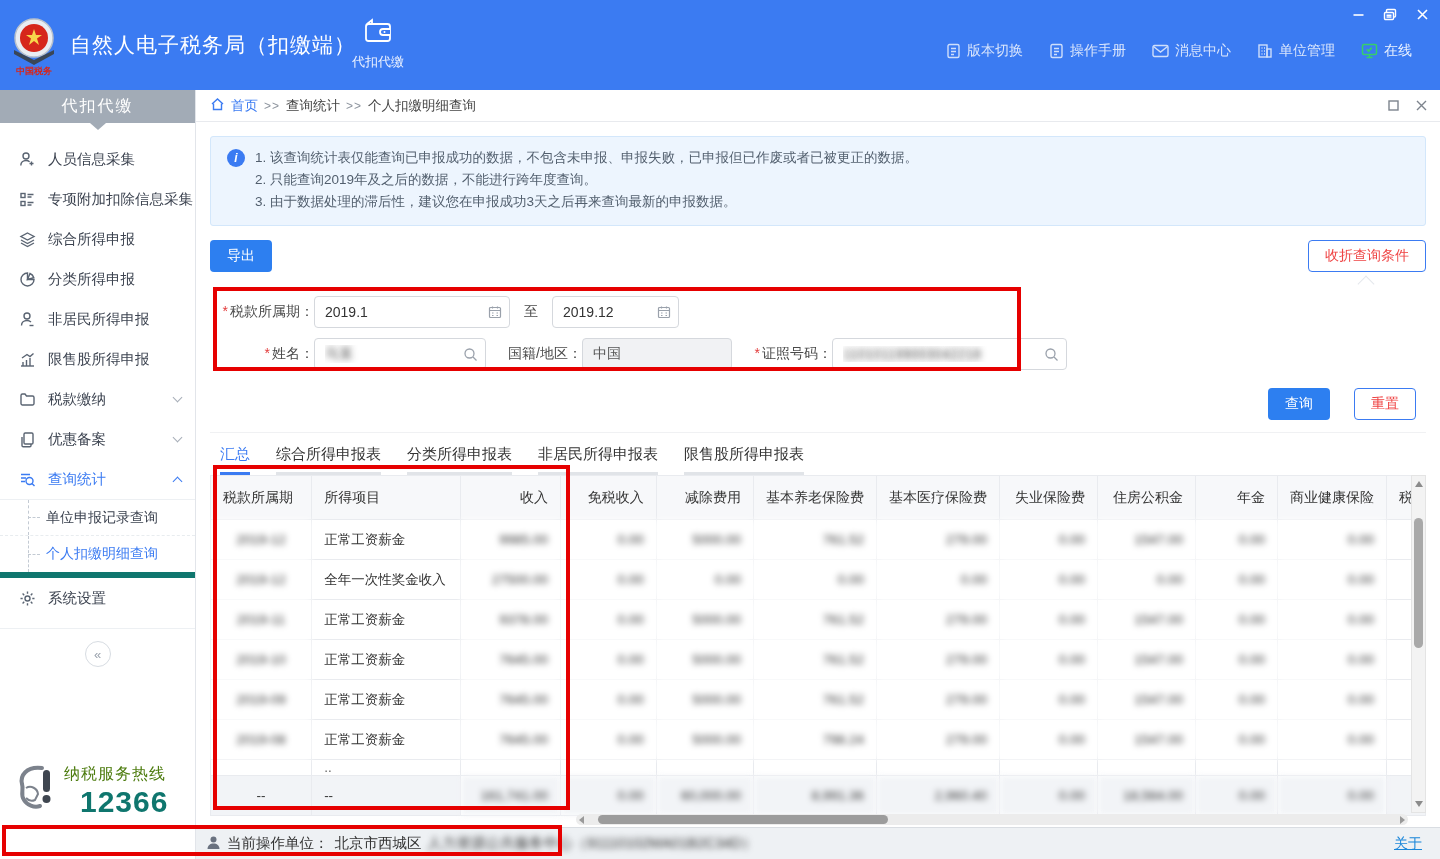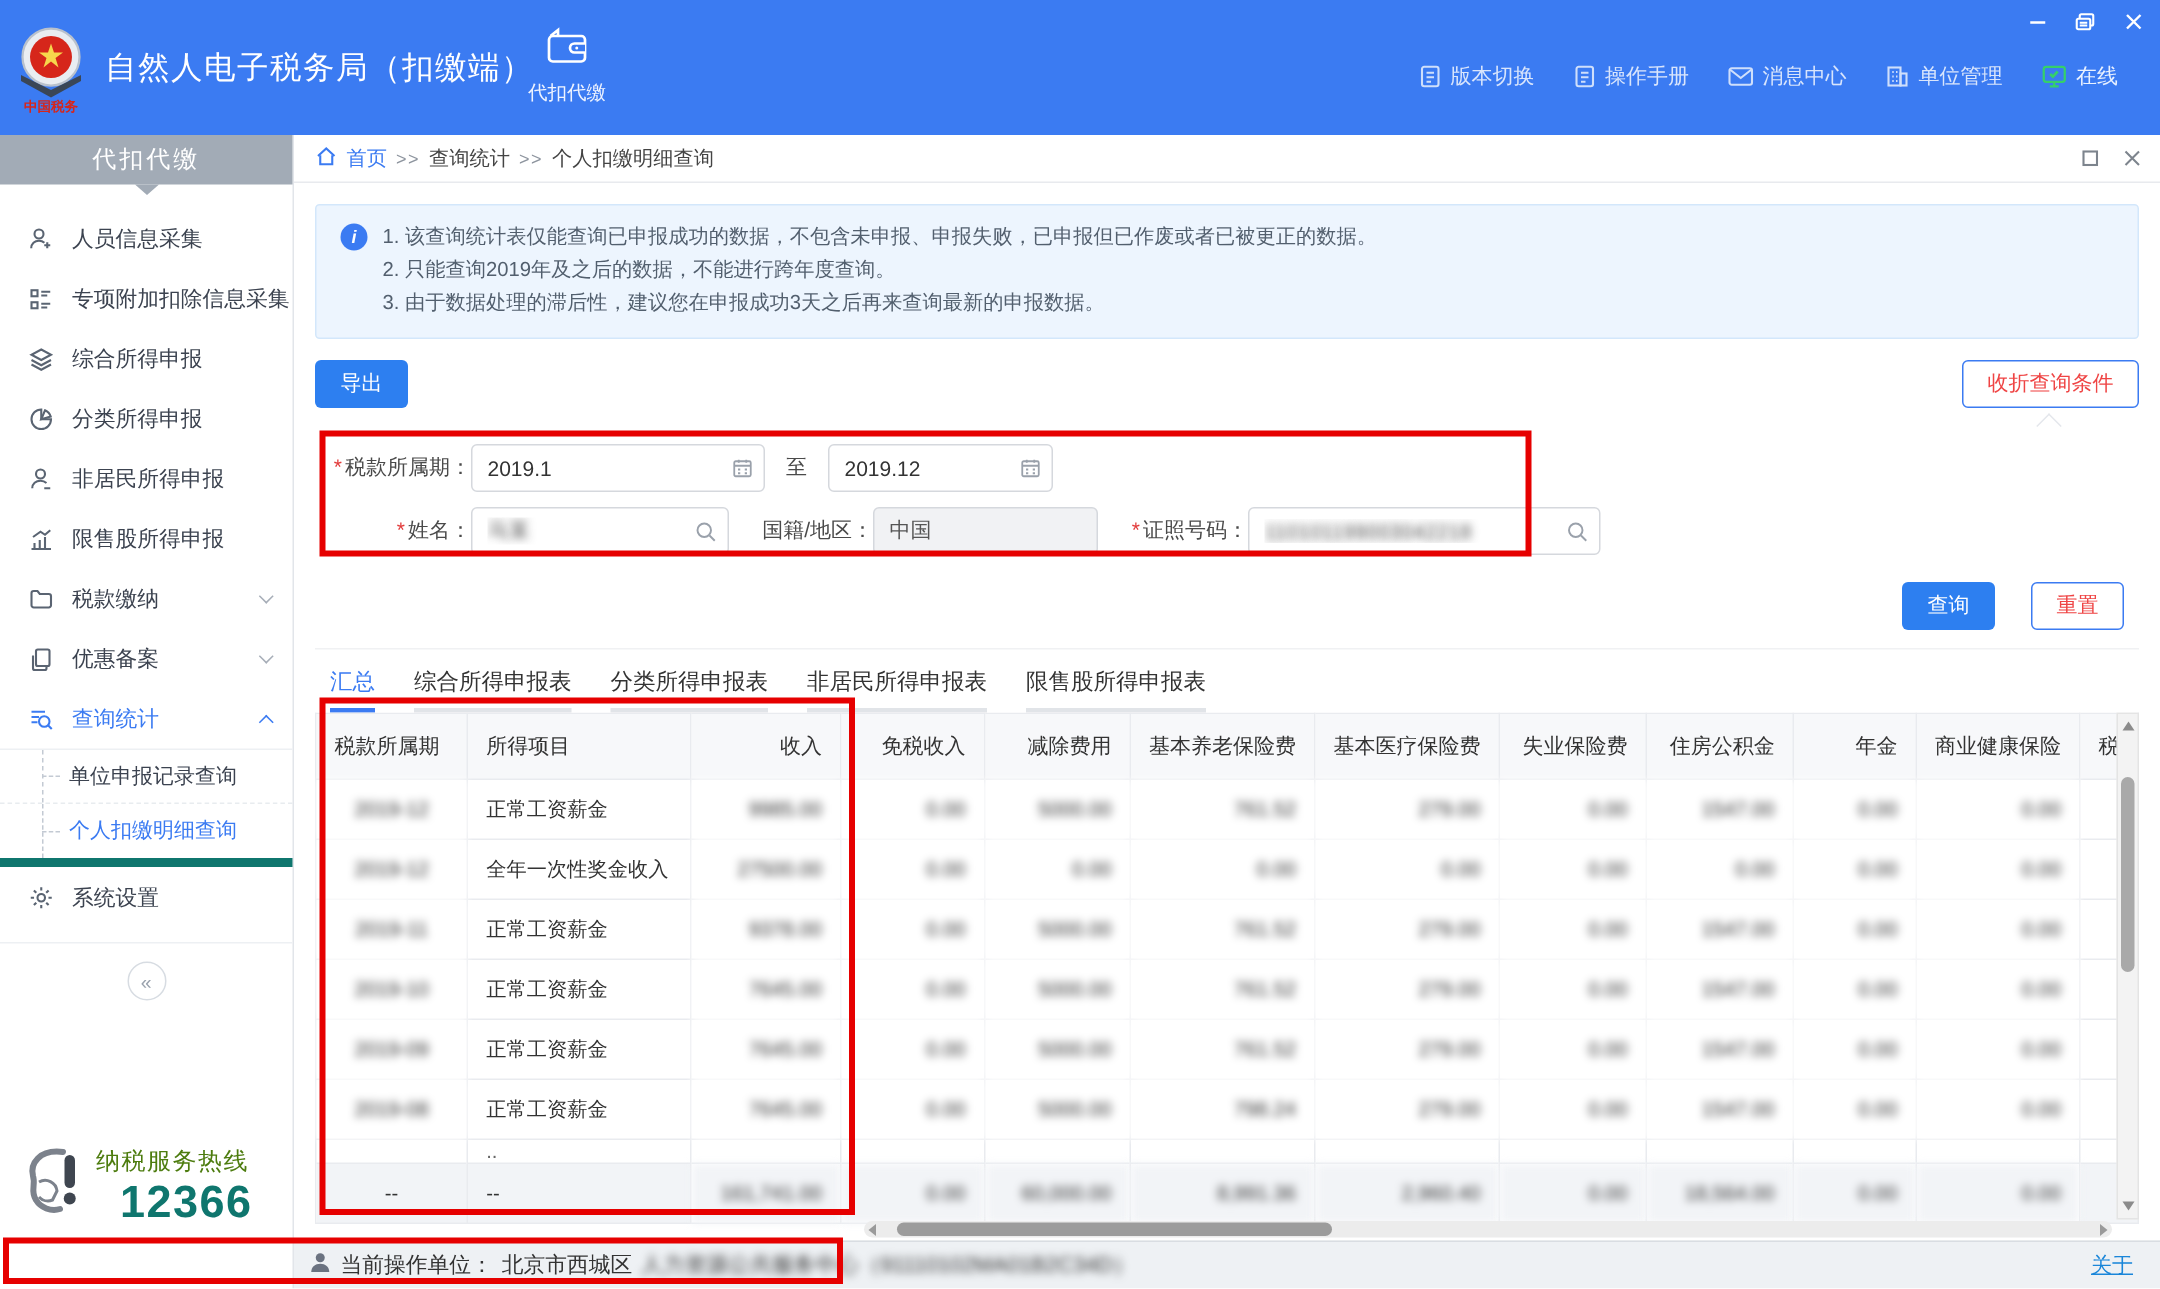--- a/index.html
+++ b/index.html
@@ -401,21 +401,21 @@
             <span class="f-input" style="width:196px">
               <input value="2019.1" style="">
               <span class="f-ico">
                   <svg width="14" height="14" viewBox="0 0 14 14" fill="none" stroke="#9aa1ab" stroke-width="1.2">
                     <rect x="1.5" y="2.5" width="11" height="10" rx="1"></rect>
                     <path d="M1.5 5.5h11M4.5 1.5v2M9.5 1.5v2M4 8h1.5M4 10.5h1.5M8.5 8H10M8.5 10.5H10"></path>
                   </svg>
                 </span>
             </span>
             <span class="zhi">至</span>
-            <span class="f-input" style="width:150px">
+            <span class="f-input" style="width:127px">
               <input value="2019.12" style="">
               <span class="f-ico">
                   <svg width="14" height="14" viewBox="0 0 14 14" fill="none" stroke="#9aa1ab" stroke-width="1.2">
                     <rect x="1.5" y="2.5" width="11" height="10" rx="1"></rect>
                     <path d="M1.5 5.5h11M4.5 1.5v2M9.5 1.5v2M4 8h1.5M4 10.5h1.5M8.5 8H10M8.5 10.5H10"></path>
                   </svg>
                 </span>
             </span>
           </div>
           <div class="f-row">

